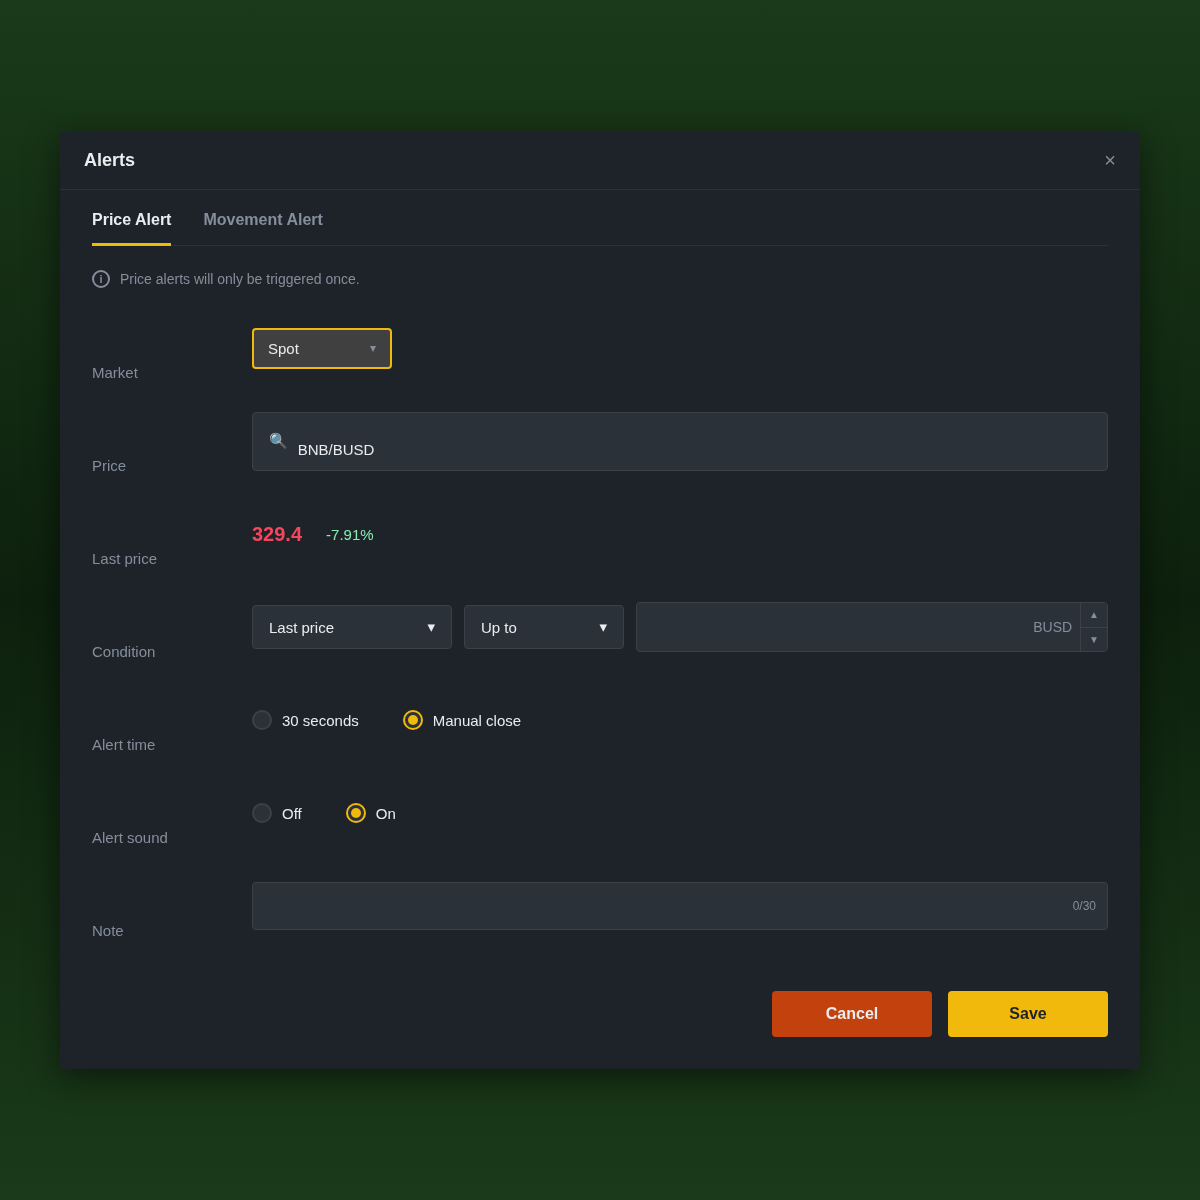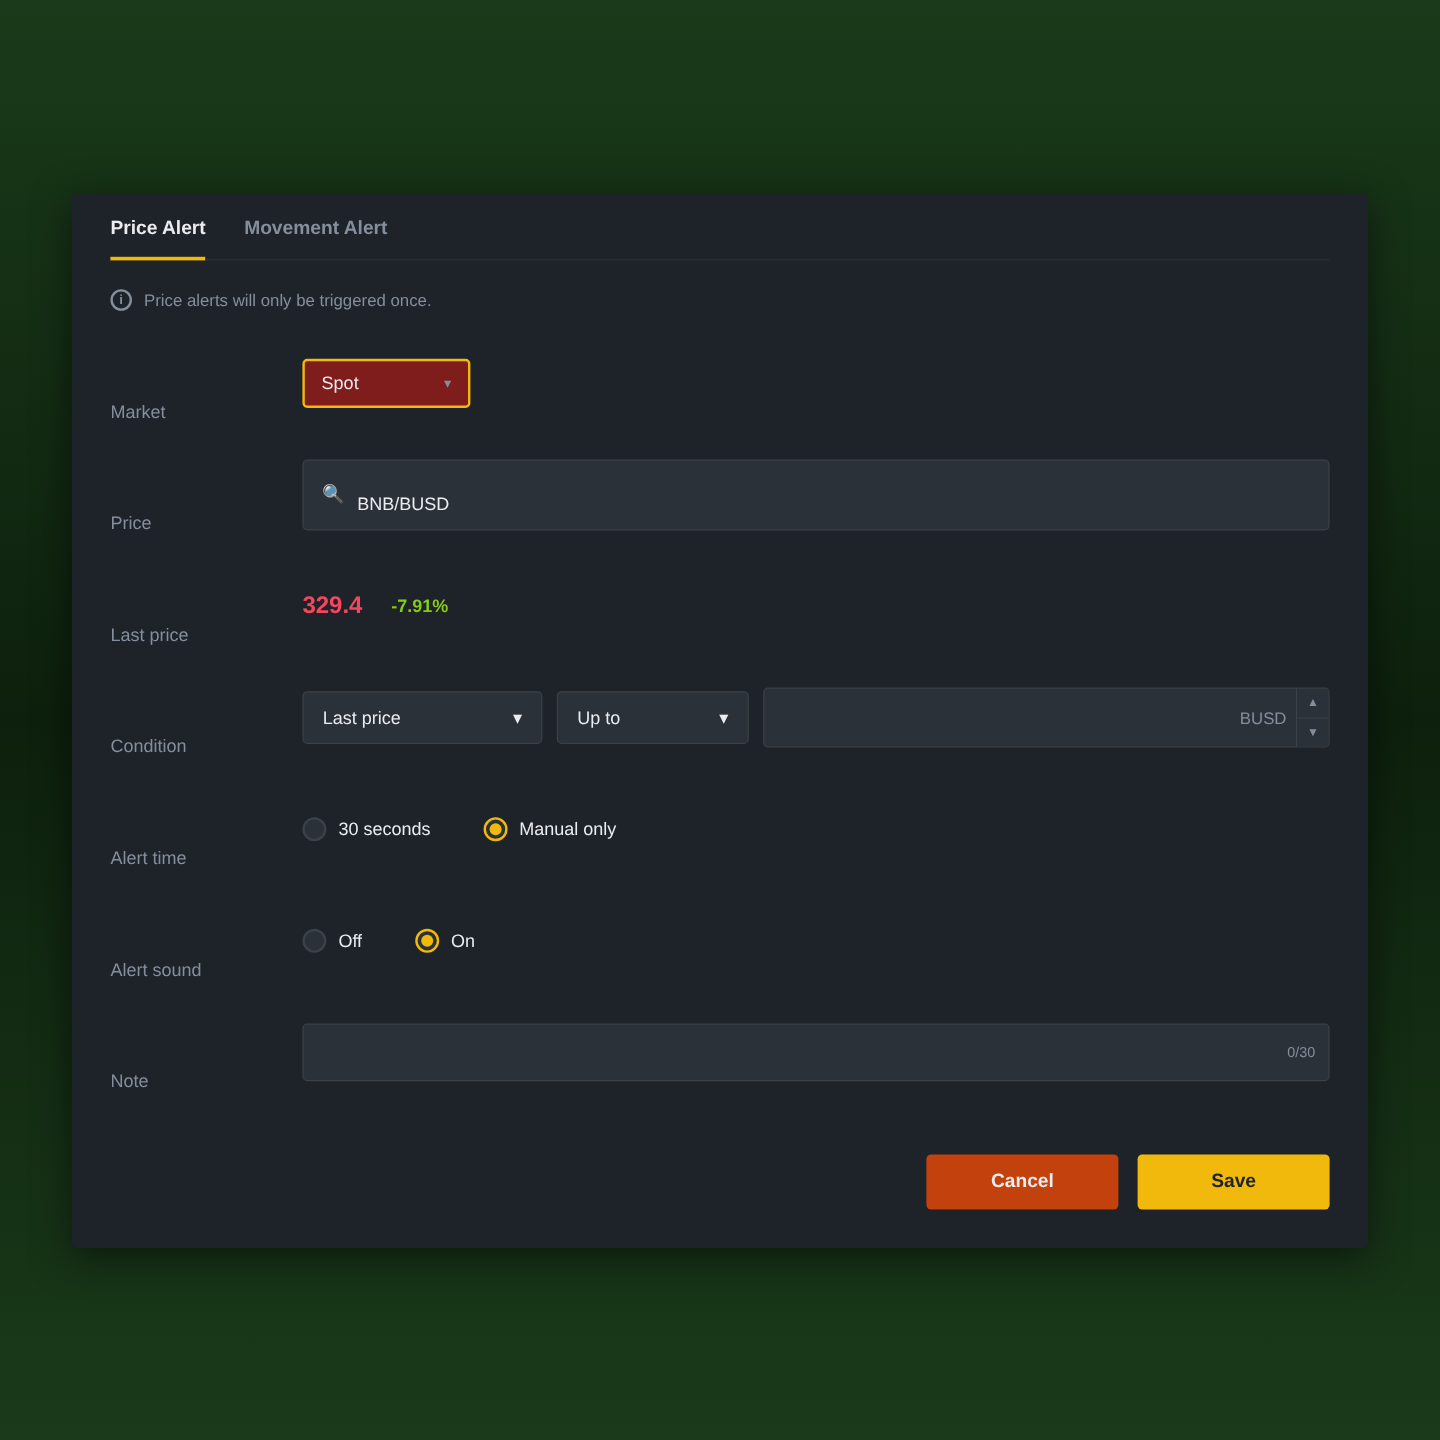--- a/index.html
+++ b/index.html
@@ -124,21 +124,21 @@
 
     .form-controls {
       display: flex;
       align-items: center;
       gap: 12px;
       flex: 1;
     }
 
     
     .select-box {
-      background: #7f1d1d;
+      background: #404040;
       border: 2px solid #f0b90b;
       border-radius: 4px;
       color: #eaecef;
       font-size: 15px;
       padding: 10px 14px;
       display: flex;
       align-items: center;
       justify-content: space-between;
       cursor: pointer;
       min-width: 140px;
@@ -179,23 +179,23 @@
 
     
     .price-value {
       color: #f6465d;
       font-size: 20px;
       font-weight: 700;
       margin-right: 12px;
     }
 
     .price-change {
-      color: #84cc16;
-      font-size: 15px;
-      font-weight: 700;
+      color: #86efac;
+      font-size: 15px;
+      font-weight: 400;
     }
 
     
     .condition-select {
       background: #2b3139;
       border: 1px solid #3c4147;
       border-radius: 4px;
       color: #eaecef;
       font-size: 15px;
       padding: 12px 16px;
@@ -359,20 +359,24 @@
       cursor: pointer;
       min-width: 160px;
     }
   </style>
 </head>
 <body>
 
 <div class="outer-bg">
   <div class="modal">
 
+    <div class="modal-header">
+      <span class="modal-title">Alerts</span>
+      <button class="close-btn">×</button>
+    </div>
 
     <div class="modal-body">
 
       <div class="tabs">
         <div class="tab active">
           <span>Price Alert</span>
         </div>
         <div class="tab">
           <span>Movement Alert</span>
         </div>
@@ -439,21 +443,21 @@
           <div class="radio-group">
             <div class="radio-item">
               <div class="radio-outer">
               </div>
               <span class="radio-label">30 seconds</span>
             </div>
             <div class="radio-item">
               <div class="radio-outer selected">
                 <div class="radio-inner"></div>
               </div>
-              <span class="radio-label">Manual only</span>
+              <span class="radio-label">Manual close</span>
             </div>
           </div>
         </div>
       </div>
 
       <div class="form-row">
         <div class="form-label">Alert sound</div>
         <div class="form-controls">
           <div class="radio-group">
             <div class="radio-item">

